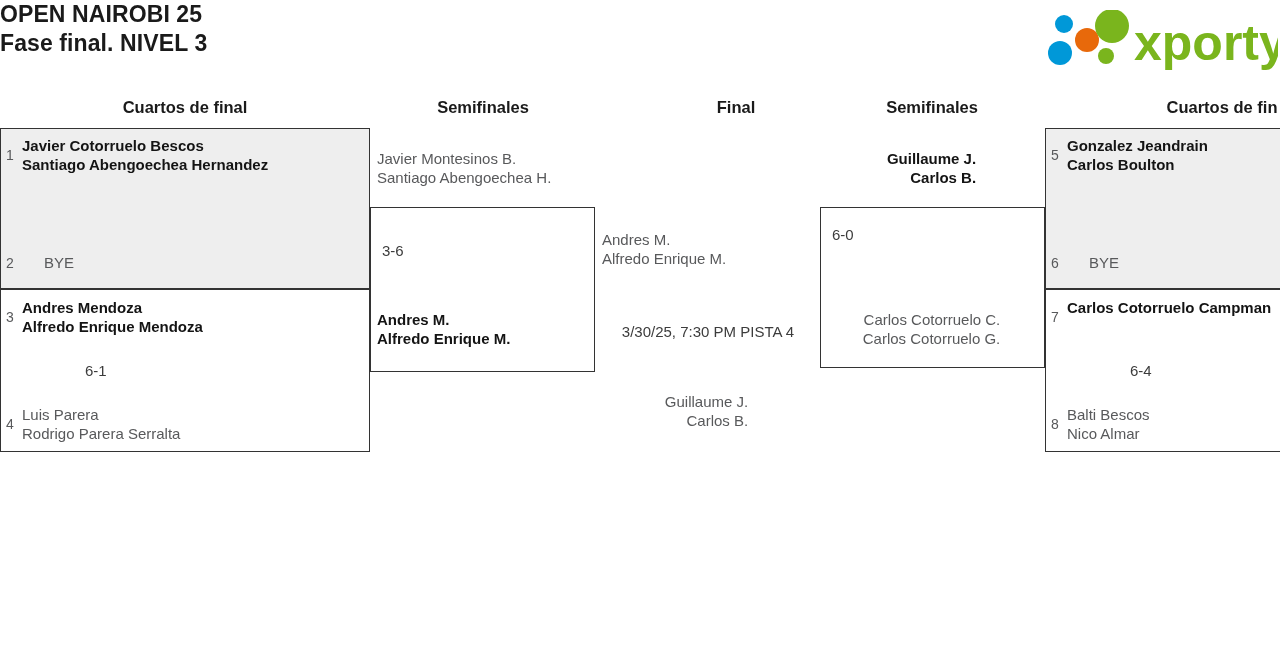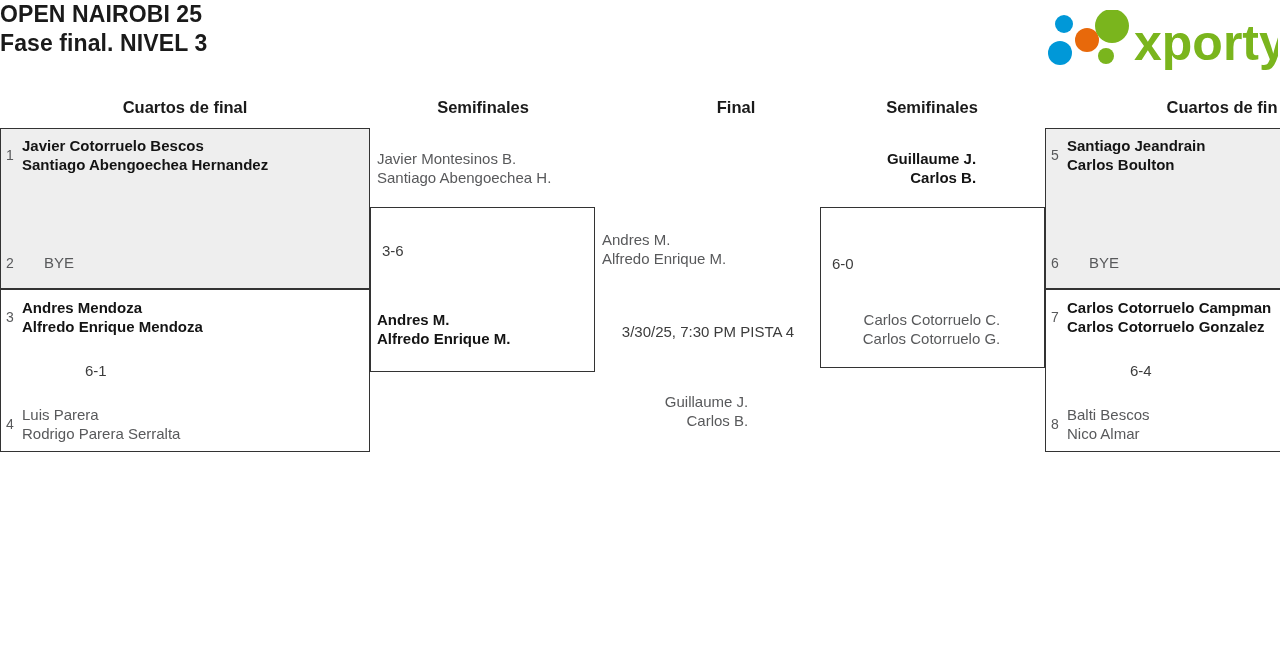--- a/index.html
+++ b/index.html
@@ -214,51 +214,50 @@
 
   <div class="box" style="left:820px; top:207px; width:225px; height:161px;"></div>
 
   <div class="player winner right" style="left:825px; top:150px; width:213px;">
     <span class="names r">
       <span>Guillaume J.</span>
       <span>Carlos B.</span>
     </span>
   </div>
 
-  <div class="score" style="left:832px; top:254px; width:200px;">6-0</div>
+  <div class="score" style="left:832px; top:225px; width:200px;">6-0</div>
 
   <div class="player loser right" style="left:825px; top:311px; width:213px;">
     <span class="names r">
       <span>Carlos Cotorruelo C.</span>
       <span>Carlos Cotorruelo G.</span>
     </span>
   </div>
 
   <div class="box shaded" style="left:1045px; top:128px; width:370px; height:161px;"></div>
 
   <div class="player winner" style="left:1051px; top:137px; width:356px;">
     <span class="seed">5</span>
     <span class="names">
-      <span>Santiago Jeandrain</span>
+      <span>Gonzalez Jeandrain</span>
       <span>Carlos Boulton</span>
     </span>
   </div>
 
   <div class="player loser single" style="left:1051px; top:254px; width:356px;">
     <span class="seed" style="padding-top:0px;">6</span>
     <span class="bye">BYE</span>
   </div>
 
   <div class="box" style="left:1045px; top:289px; width:370px; height:163px;"></div>
 
   <div class="player winner" style="left:1051px; top:299px; width:356px;">
     <span class="seed">7</span>
     <span class="names">
       <span>Carlos Cotorruelo Campman</span>
-      <span>Carlos Cotorruelo Gonzalez</span>
     </span>
   </div>
 
   <div class="score" style="left:1130px; top:361px; width:200px;">6-4</div>
 
   <div class="player loser" style="left:1051px; top:406px; width:356px;">
     <span class="seed">8</span>
     <span class="names">
       <span>Balti Bescos</span>
       <span>Nico Almar</span>

